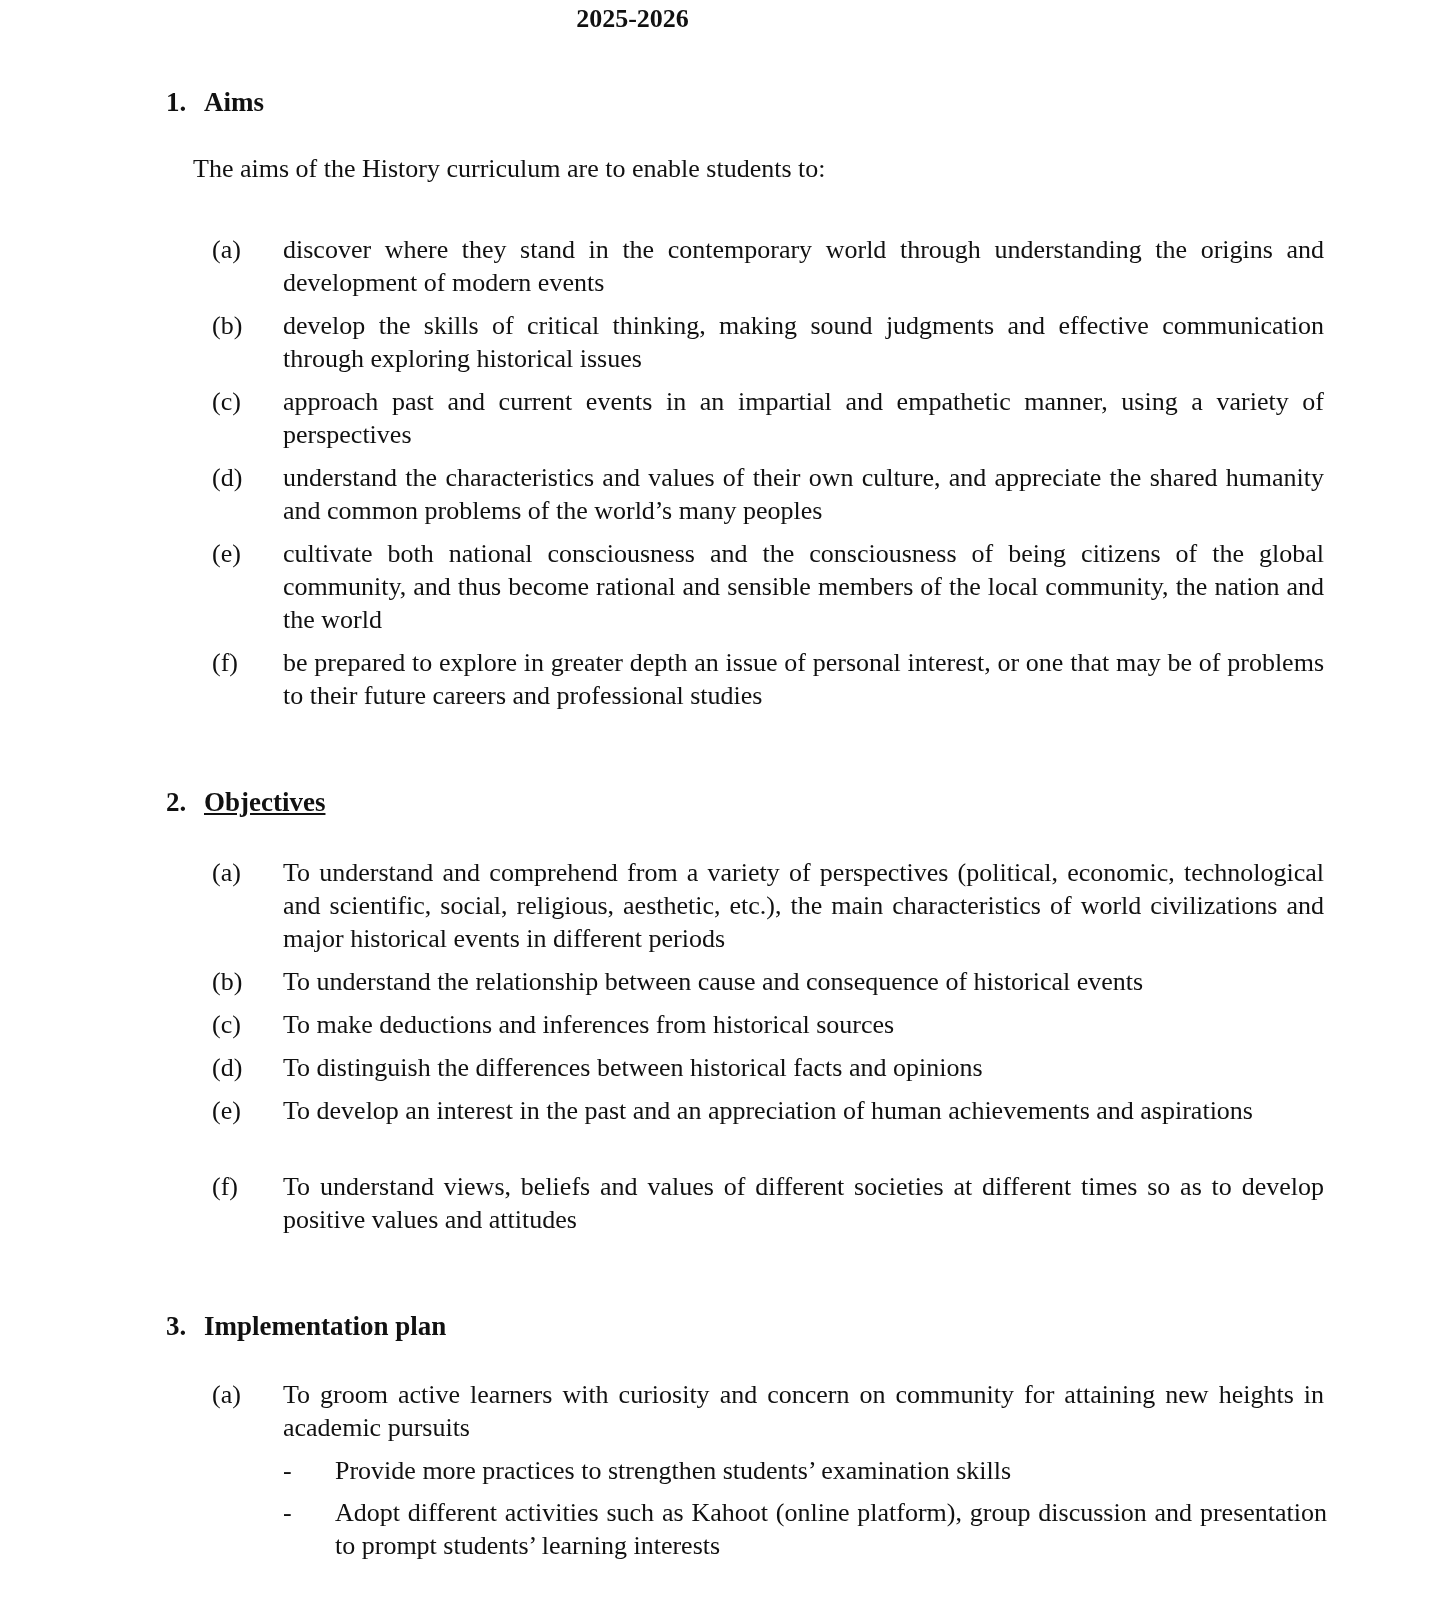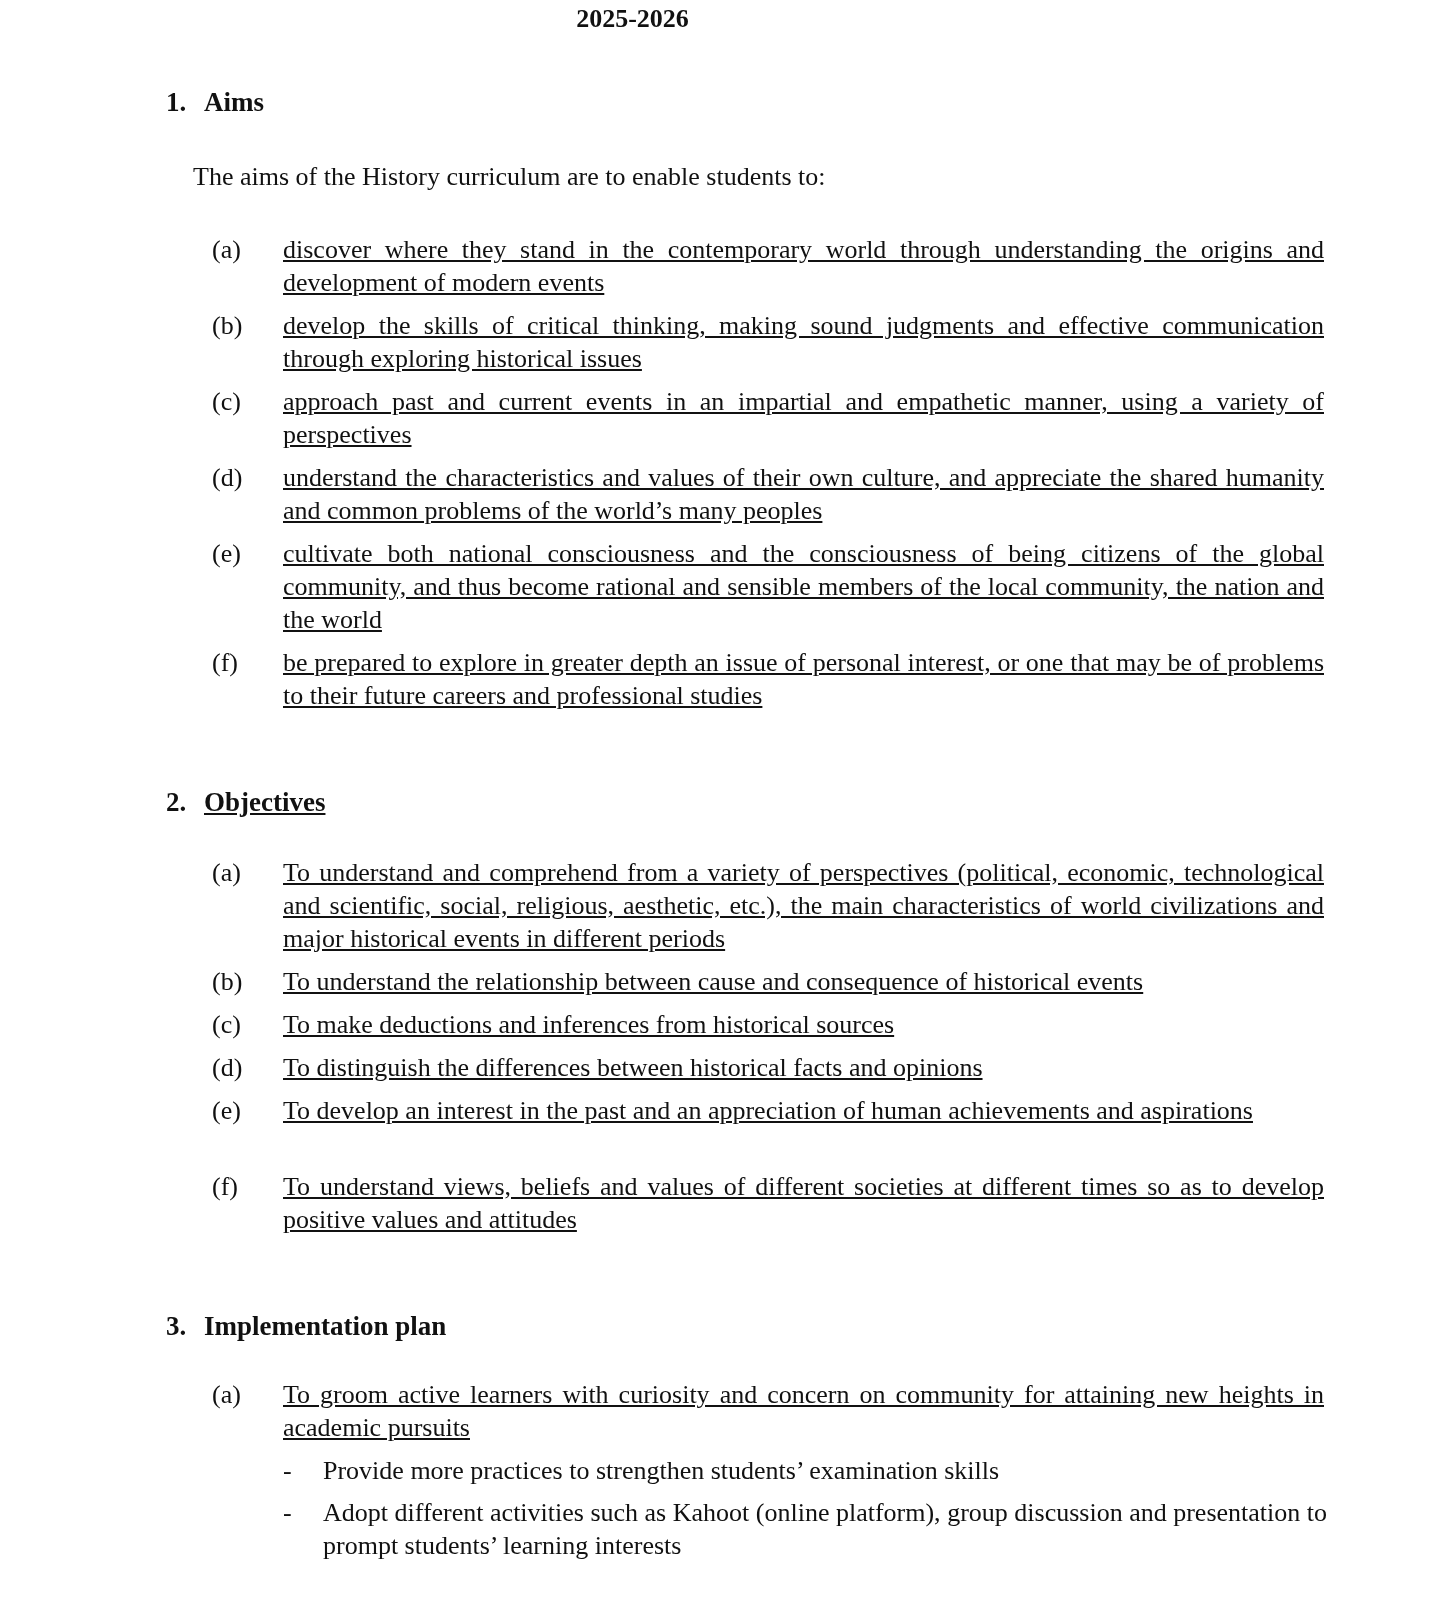--- a/index.html
+++ b/index.html
@@ -25,49 +25,49 @@
       font-size: 26px;
     }
     .heading {
       left: 166px;
       font-weight: bold;
       font-size: 27px;
       white-space: nowrap;
       margin-top: 6px;
     }
     .heading .num { display: inline-block; width: 38px; }
-    .intro { left: 193px; top: 160px; white-space: nowrap; }
+    .intro { left: 193px; top: 152px; white-space: nowrap; }
     .item {
       left: 212px;
       width: 1112px;
       display: flex;
     }
     .item .lbl {
       width: 71px;
       flex: 0 0 71px;
     }
     .item .txt {
       flex: 1 1 auto;
       text-align: justify;
       text-align-last: left;
-      text-decoration: underline;
     }
     .bullet {
       left: 283px;
       width: 1044px;
       display: flex;
     }
     .bullet .dash {
       width: 40px;
       flex: 0 0 40px;
     }
     .bullet .txt {
       flex: 1 1 auto;
       text-align: justify;
       text-align-last: left;
+      margin-left: 12px;
     }
   </style>
 </head>
 <body>
 
 <div class="abs year">2025-2026</div>
 
 <div class="abs heading" style="top:80px;">
   <span class="num">1.</span><span>Aims</span>
 </div>

